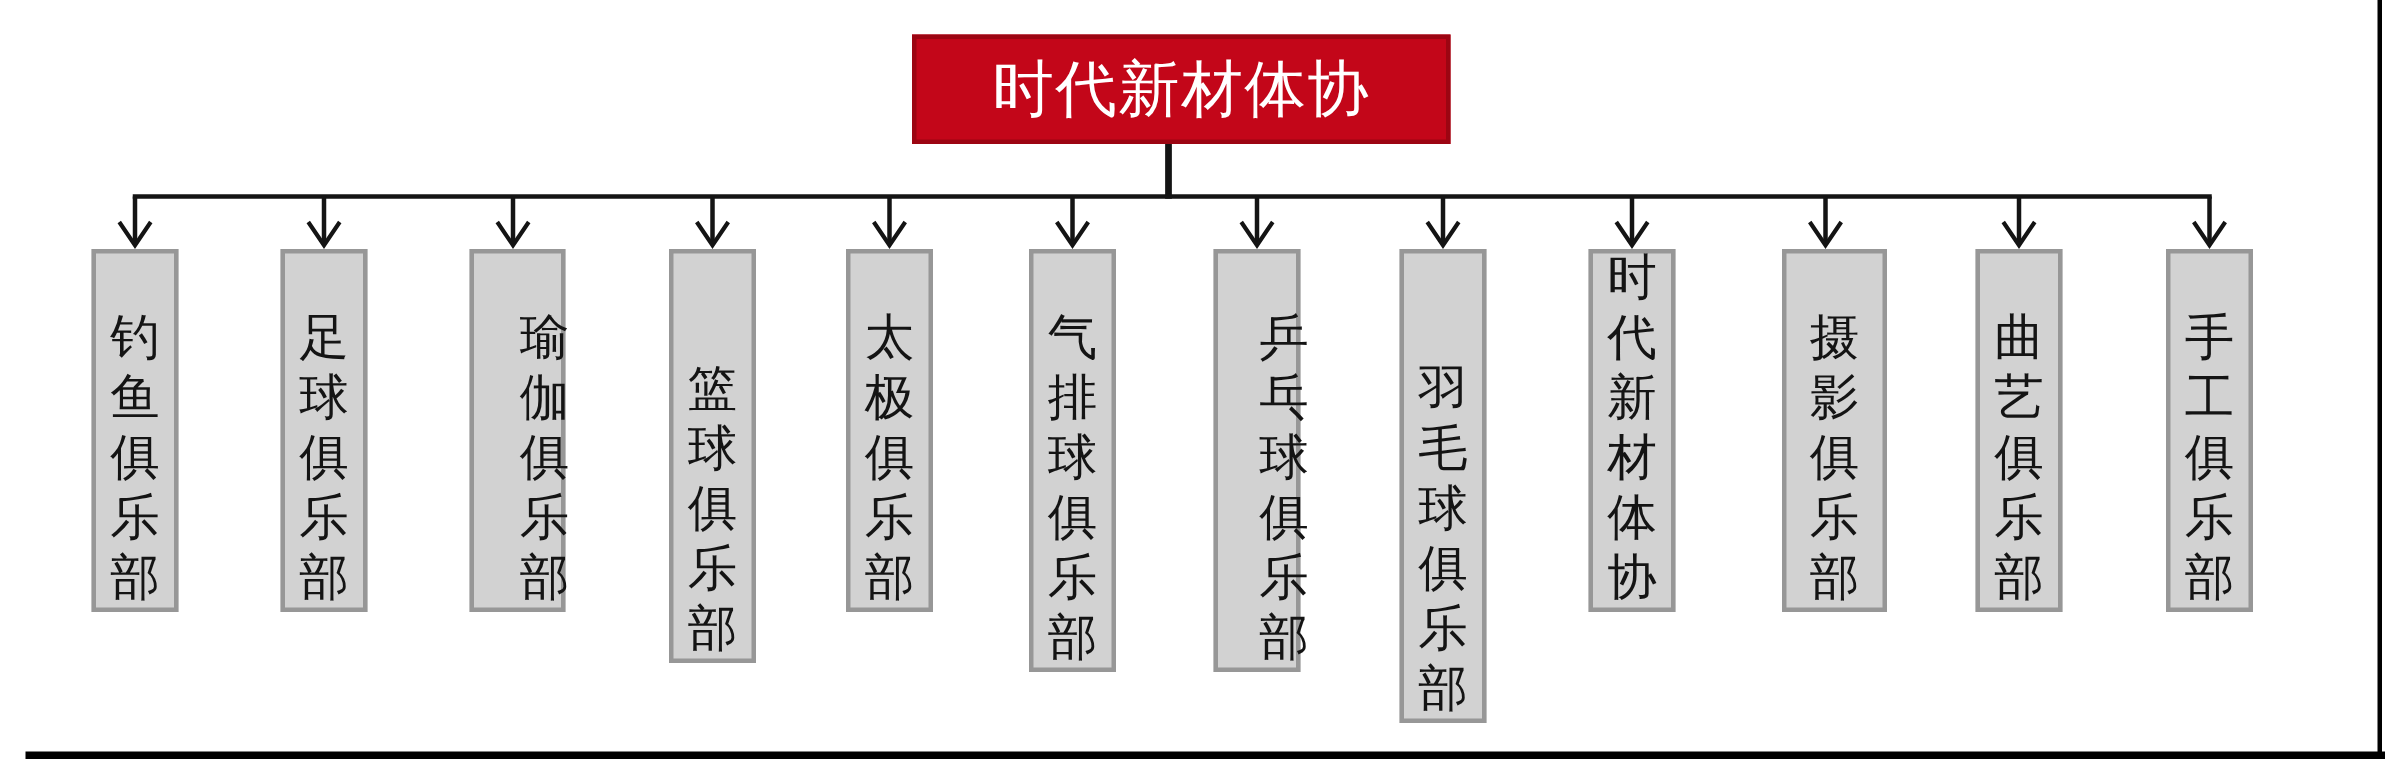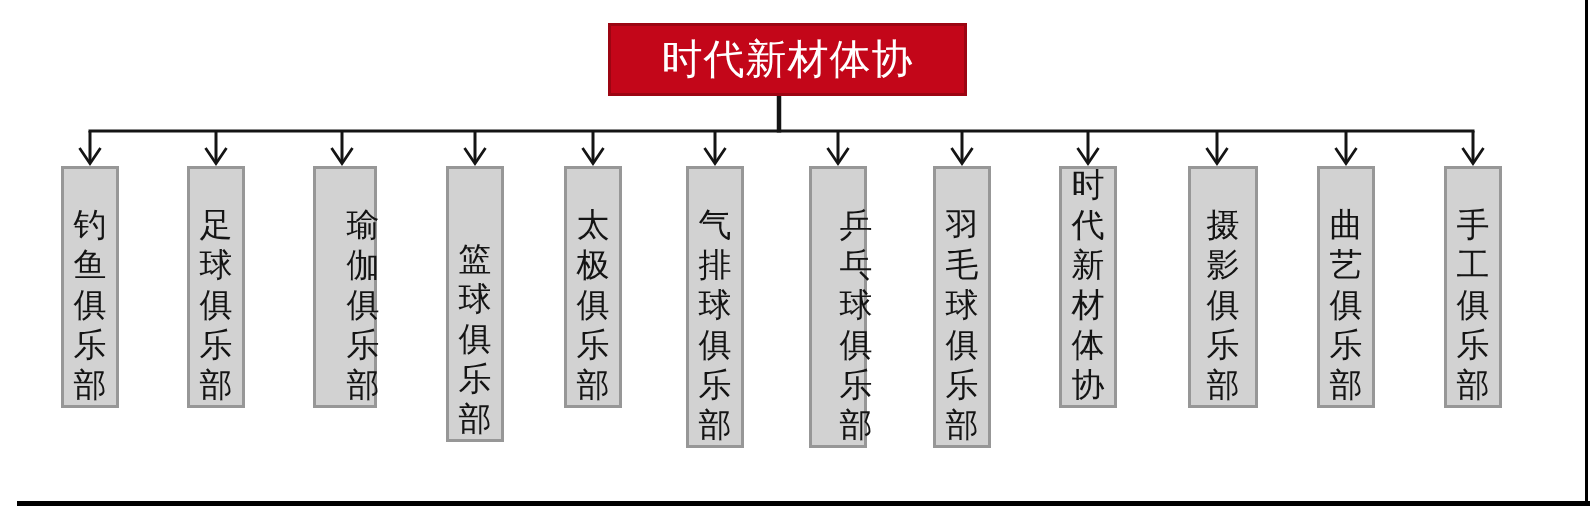--- a/index.html
+++ b/index.html
@@ -135,21 +135,21 @@
       </div>
       <div class="child-node" style="left: 564px; top: 166px; width: 58px; height: 242px;">
         <span class="child-label">太极俱乐部</span>
       </div>
       <div class="child-node" style="left: 686px; top: 166px; width: 58px; height: 282px;">
         <span class="child-label">气排球俱乐部</span>
       </div>
       <div class="child-node" style="left: 809px; top: 166px; width: 58px; height: 282px; padding-left: 36px;">
         <span class="child-label">乒乓球俱乐部</span>
       </div>
-      <div class="child-node" style="left: 933px; top: 166px; width: 58px; height: 282px;">
+      <div class="child-node" style="left: 933px; top: 166px; width: 58px; height: 316px;">
         <span class="child-label">羽毛球俱乐部</span>
       </div>
       <div class="child-node" style="left: 1059px; top: 166px; width: 58px; height: 242px;">
         <span class="child-label">时代新材体协</span>
       </div>
       <div class="child-node" style="left: 1188px; top: 166px; width: 70px; height: 242px;">
         <span class="child-label">摄影俱乐部</span>
       </div>
       <div class="child-node" style="left: 1317px; top: 166px; width: 58px; height: 242px;">
         <span class="child-label">曲艺俱乐部</span>

